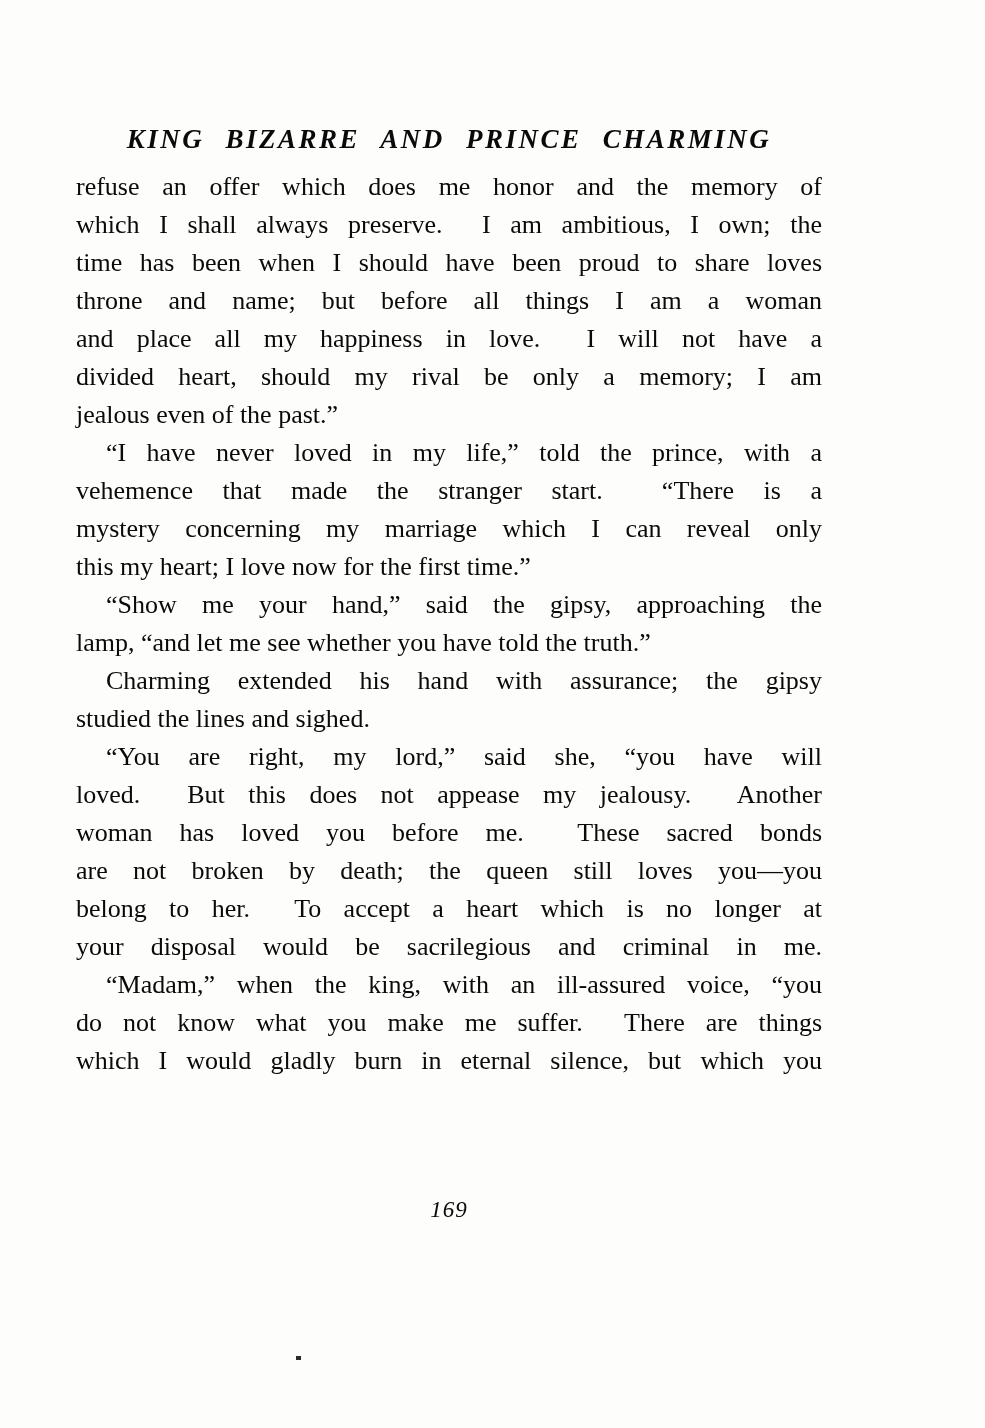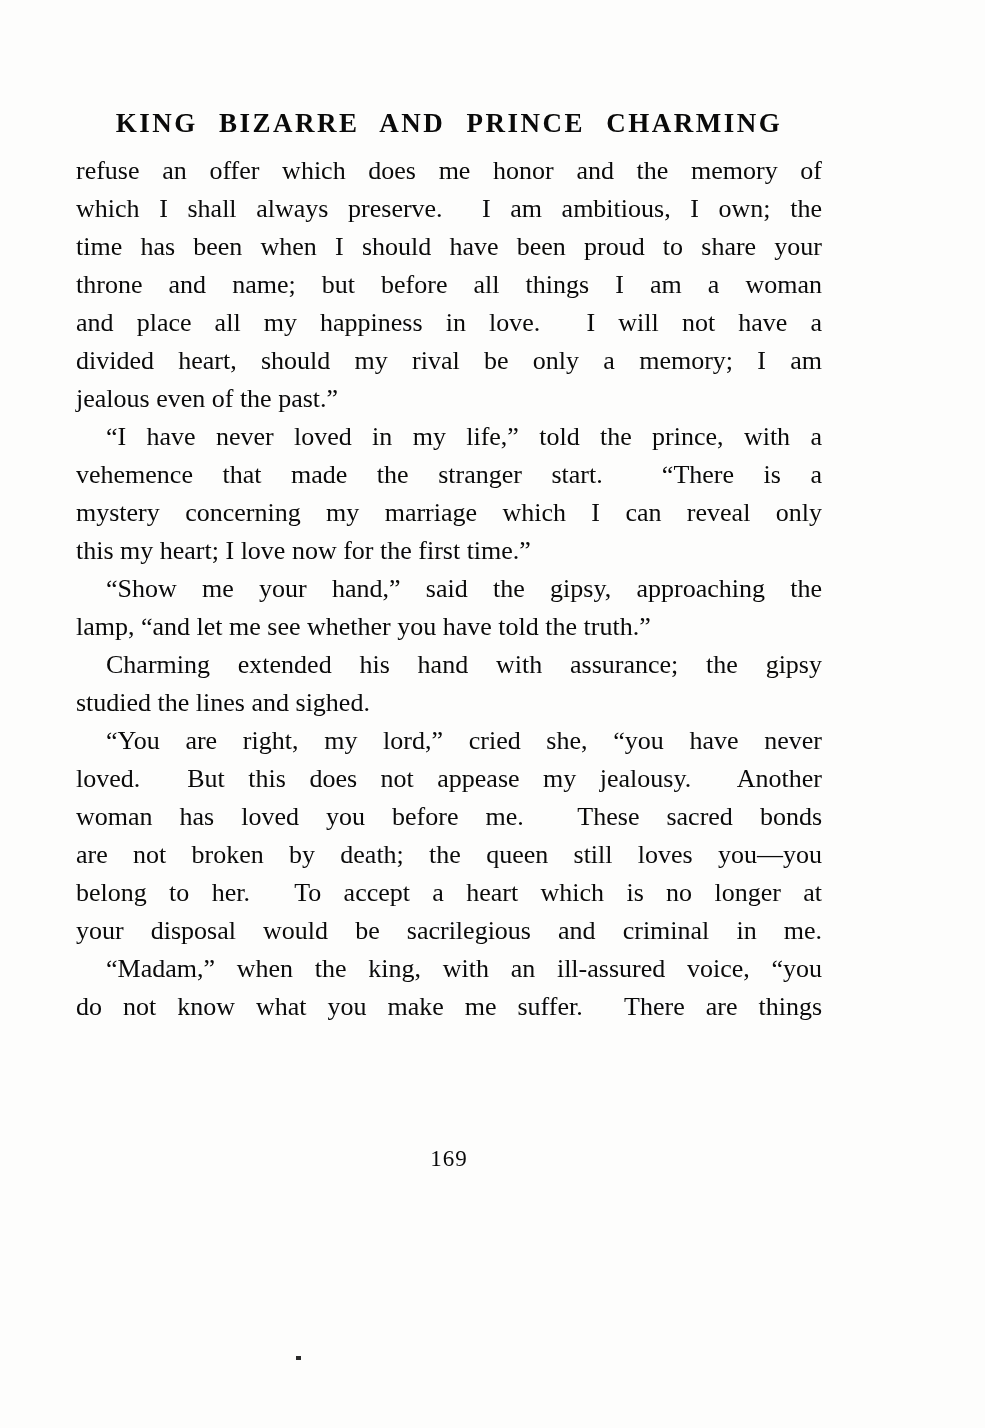--- a/index.html
+++ b/index.html
@@ -12,67 +12,69 @@
     color: #0a0a0a;
     overflow: hidden;
   }
   .text-block {
     position: absolute;
     left: 76px;
     top: 102px;
     width: 746px;
   }
   .header {
-    margin: 0 0 8px 0;
+    margin: 16px 0 8px 0;
     font-size: 27px;
     font-weight: 600;
     text-align: center;
     letter-spacing: 2.5px;
     word-spacing: 12px;
     line-height: 42px;
+    font-style: italic;
   }
   .para { margin: 0; }
   .line {
     display: block;
     font-size: 26px;
     line-height: 38px;
     text-align: justify;
     text-align-last: justify;
   }
   .line.lastline { text-align-last: left; }
   .line.indent { text-indent: 30px; }
   .page-number {
     position: absolute;
-    top: 1146px;
+    top: 1197px;
     left: 76px;
     width: 746px;
     text-align: center;
     font-size: 23px;
     letter-spacing: 1px;
+    font-style: italic;
   }
   .speck {
     position: absolute;
     left: 296px;
     top: 1356px;
     width: 5px;
     height: 4px;
     background: #2a2a2a;
   }
 </style>
 </head>
 <body>
 
 <div class="page">
   <div class="text-block">
     <h1 class="header">KING BIZARRE AND PRINCE CHARMING</h1>
 
     <div class="para">
       <span class="line">refuse an offer which does me honor and the memory of</span>
       <span class="line">which I shall always preserve.&nbsp; I am ambitious, I own; the</span>
-      <span class="line">time has been when I should have been proud to share your</span>
+      <span class="line">time has been when I should have been proud to share loves</span>
       <span class="line">throne and name; but before all things I am a woman</span>
       <span class="line">and place all my happiness in love.&nbsp; I will not have a</span>
       <span class="line">divided heart, should my rival be only a memory; I am</span>
       <span class="line lastline">jealous even of the past.”</span>
     </div>
 
     <div class="para">
       <span class="line indent">“I have never loved in my life,” told the prince, with a</span>
       <span class="line">vehemence that made the stranger start.&nbsp; “There is a</span>
       <span class="line">mystery concerning my marriage which I can reveal only</span>
@@ -83,30 +85,31 @@
       <span class="line indent">“Show me your hand,” said the gipsy, approaching the</span>
       <span class="line lastline">lamp, “and let me see whether you have told the truth.”</span>
     </div>
 
     <div class="para">
       <span class="line indent">Charming extended his hand with assurance; the gipsy</span>
       <span class="line lastline">studied the lines and sighed.</span>
     </div>
 
     <div class="para">
-      <span class="line indent">“You are right, my lord,” cried she, “you have never</span>
+      <span class="line indent">“You are right, my lord,” said she, “you have will</span>
       <span class="line">loved.&nbsp; But this does not appease my jealousy.&nbsp; Another</span>
       <span class="line">woman has loved you before me.&nbsp; These sacred bonds</span>
       <span class="line">are not broken by death; the queen still loves you—you</span>
       <span class="line">belong to her.&nbsp; To accept a heart which is no longer at</span>
       <span class="line">your disposal would be sacrilegious and criminal in me.</span>
     </div>
 
     <div class="para">
       <span class="line indent">“Madam,” when the king, with an ill-assured voice, “you</span>
       <span class="line">do not know what you make me suffer.&nbsp; There are things</span>
+      <span class="line">which I would gladly burn in eternal silence, but which you</span>
     </div>
   </div>
 
   <div class="page-number">169</div>
 
   <div class="speck"></div>
 </div>
 
 </body></html>

